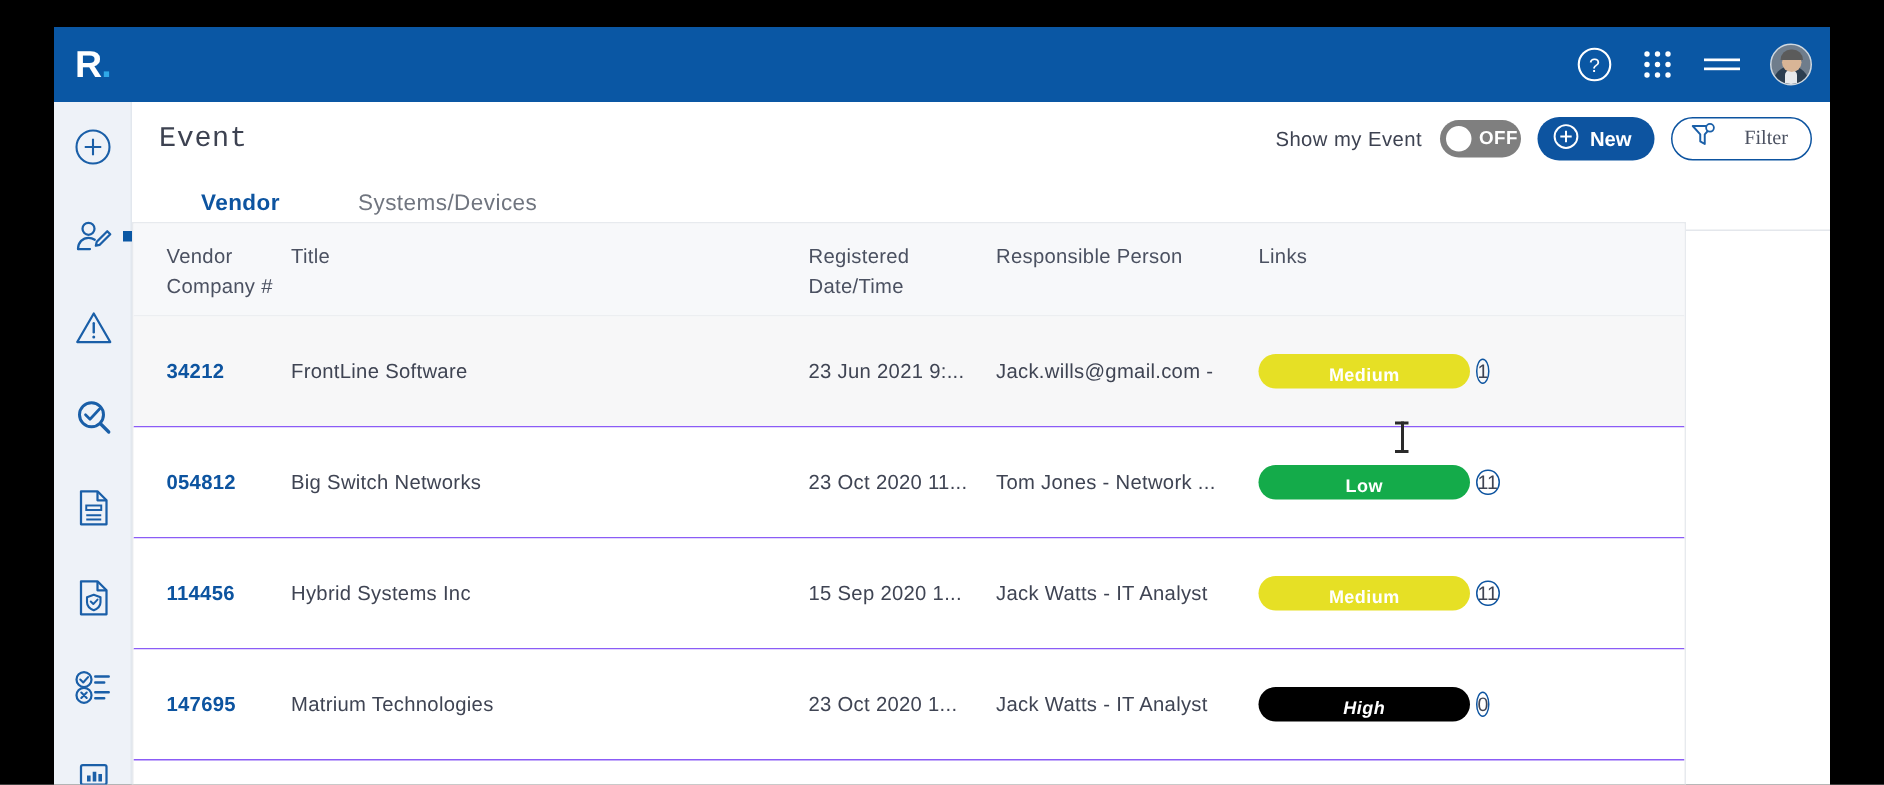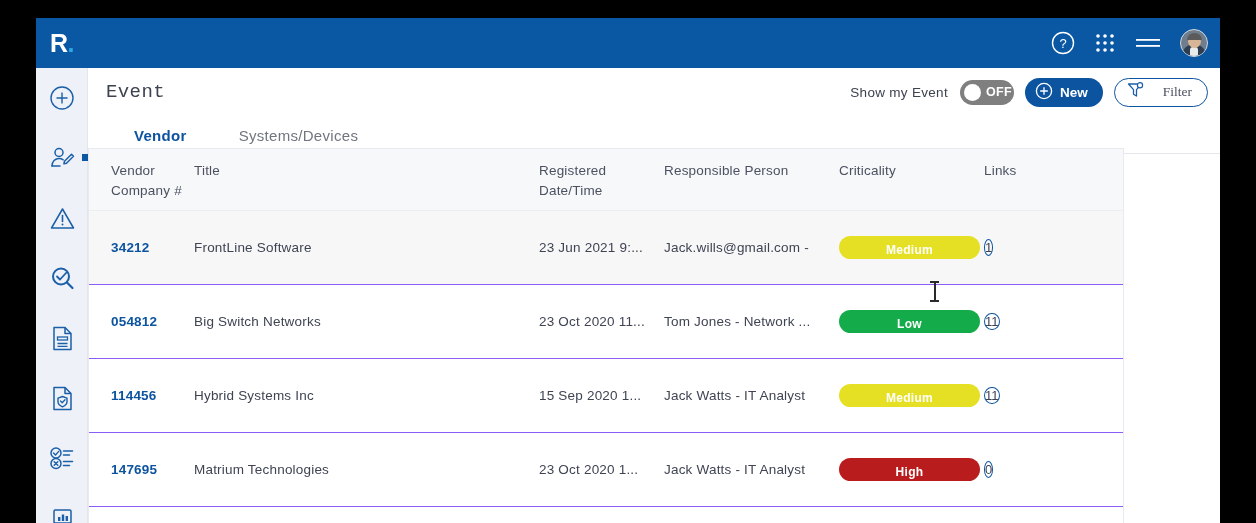--- a/index.html
+++ b/index.html
@@ -355,23 +355,20 @@
       <div class="th c2">
         <div>Title</div>
       </div>
       <div class="th c3">
         <div>Registered</div>
         <div>Date/Time</div>
       </div>
       <div class="th c4">
         <div>Responsible Person</div>
       </div>
-      <div class="th c5">
-        <div>Criticality</div>
-      </div>
       <div class="th c6">
         <div>Links</div>
       </div>
     </div>
 
     <div class="trow hovered">
       <div class="cell num c1">34212</div>
       <div class="cell c2">FrontLine Software</div>
       <div class="cell c3">23 Jun 2021 9:...</div>
       <div class="cell c4">Jack.wills@gmail.com -</div>
@@ -408,21 +405,21 @@
         <span class="linkcircle">11</span>
       </div>
     </div>
 
     <div class="trow">
       <div class="cell num c1">147695</div>
       <div class="cell c2">Matrium Technologies</div>
       <div class="cell c3">23 Oct 2020 1...</div>
       <div class="cell c4">Jack Watts - IT Analyst</div>
       <div class="c5">
-        <span class="badge high" style="background: #b91c1c;">High</span>
+        <span class="badge high" style="background: #000000; font-style: italic;">High</span>
       </div>
       <div class="c6">
         <span class="linkcircle">0</span>
       </div>
     </div>
 
   </div>
 
   <div class="cursor-ibeam" style="left:894px; top:263px;">
     <span class="bar-t"></span>

